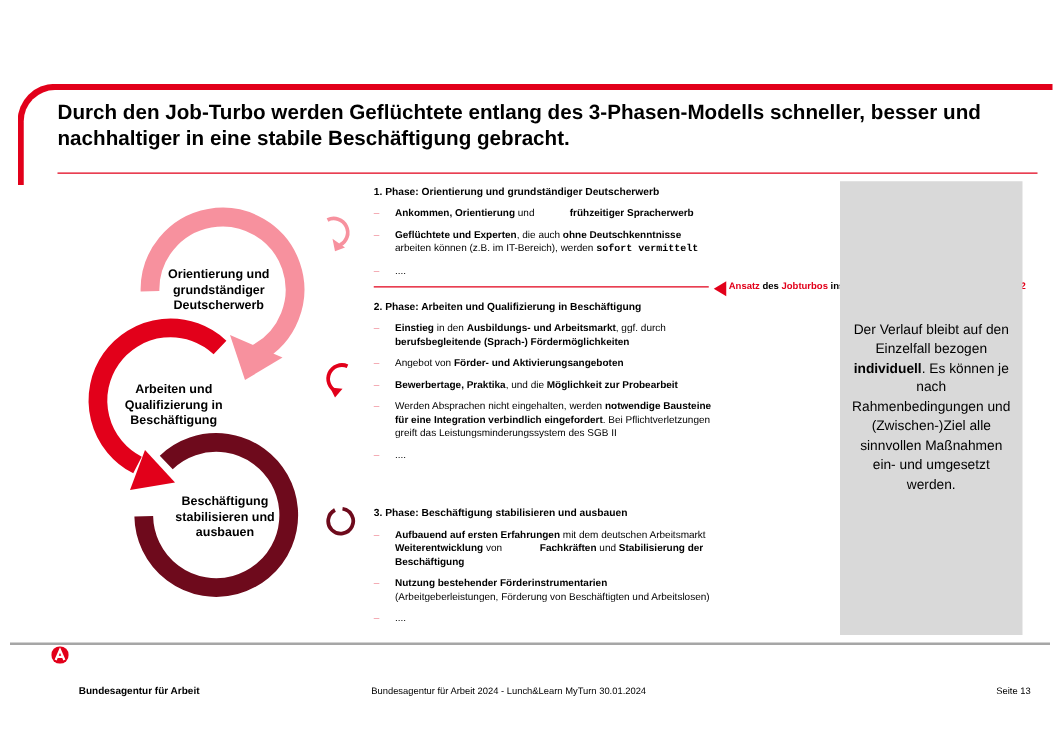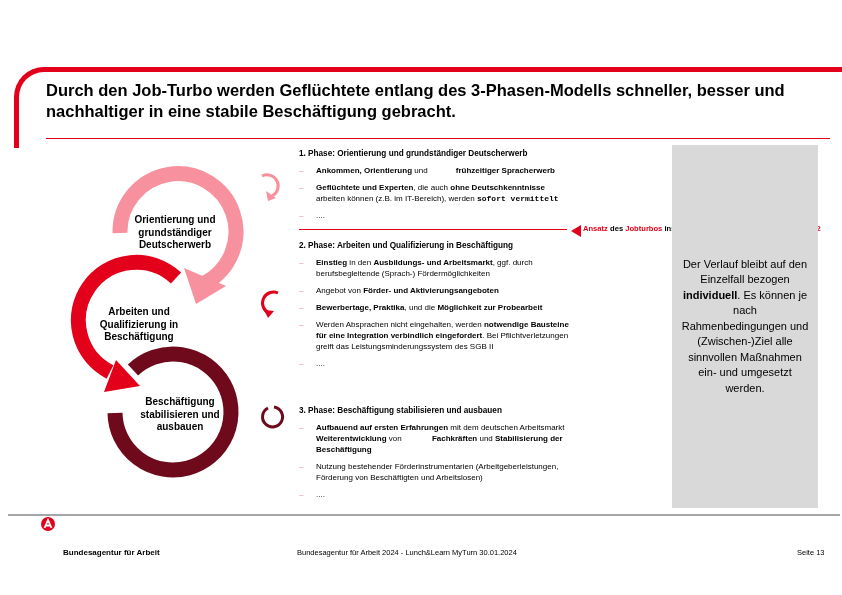--- a/index.html
+++ b/index.html
@@ -84,32 +84,32 @@
   <div id="p1items">
       <div class="item"><span class="dash">–</span><span style="font-weight: bold;">Ankommen, Orientierung</span><span> und </span><span style="font-weight: bold; padding-left: 26px;">frühzeitiger Spracherwerb</span></div>
       <div class="item"><span class="dash">–</span><span style="font-weight: bold;">Geflüchtete und Experten</span><span>, die auch </span><span style="font-weight: bold;">ohne Deutschkenntnisse</span><span> arbeiten können (z.B. im IT-Bereich), werden </span><span style="font-weight: bold; font-family: Liberation Mono, monospace;">sofort vermittelt</span></div>
       <div class="item"><span class="dash">–</span><span>....</span></div>
     </div>
 </div>
 <div class="sep"></div>
 <div class="p2">
   <div class="phase-h">2. Phase: Arbeiten und Qualifizierung in Beschäftigung</div>
   <div id="p2items">
-      <div class="item"><span class="dash">–</span><span style="font-weight: bold;">Einstieg</span><span> in den </span><span style="font-weight: bold;">Ausbildungs- und Arbeitsmarkt</span><span>, ggf. durch </span><span style="font-weight: normal; margin-top: 27px;">berufsbegleitende (Sprach-) Fördermöglichkeiten</span></div>
+      <div class="item"><span class="dash">–</span><span style="font-weight: bold;">Einstieg</span><span> in den </span><span style="font-weight: bold;">Ausbildungs- und Arbeitsmarkt</span><span>, ggf. durch </span><span style="font-weight: bold; margin-top: 27px;">berufsbegleitende (Sprach-) Fördermöglichkeiten</span></div>
       <div class="item"><span class="dash">–</span><span>Angebot von </span><span style="font-weight: bold;">Förder- und Aktivierungsangeboten</span></div>
       <div class="item"><span class="dash">–</span><span style="font-weight: bold;">Bewerbertage, Praktika</span><span>, und die </span><span style="font-weight: bold;">Möglichkeit zur Probearbeit</span></div>
       <div class="item"><span class="dash">–</span><span>Werden Absprachen nicht eingehalten, werden </span><span style="font-weight: bold;">notwendige Bausteine für eine Integration verbindlich eingefordert</span><span>. Bei Pflichtverletzungen greift das Leistungsminderungssystem des SGB II</span></div>
       <div class="item"><span class="dash">–</span><span>....</span></div>
     </div>
 </div>
 <div class="p3">
   <div class="phase-h">3. Phase: Beschäftigung stabilisieren und ausbauen</div>
   <div id="p3items">
       <div class="item"><span class="dash">–</span><span style="font-weight: bold;">Aufbauend auf ersten Erfahrungen</span><span> mit dem deutschen Arbeitsmarkt </span><span style="font-weight: bold;">Weiterentwicklung</span><span> von </span><span style="font-weight: bold; padding-left: 28px;">Fachkräften</span><span> und </span><span style="font-weight: bold;">Stabilisierung der Beschäftigung</span></div>
-      <div class="item"><span class="dash">–</span><span style="font-weight: normal;">Nutzung bestehender Förderinstrumentarien</span><span> (Arbeitgeberleistungen, Förderung von Beschäftigten und Arbeitslosen)</span></div>
+      <div class="item"><span class="dash">–</span><span style="font-weight: bold;">Nutzung bestehender Förderinstrumentarien</span><span> (Arbeitgeberleistungen, Förderung von Beschäftigten und Arbeitslosen)</span></div>
       <div class="item"><span class="dash">–</span><span>....</span></div>
     </div>
 </div>
 
 <div class="callout-arrow"></div>
 <div class="callout" id="callout"><span class="r">Ansatz</span><span> des </span><span class="r">Jobturbos</span><span> insb. am </span><span class="r">Übergang</span><span> von </span><span class="r">Phase 1 zu Phase 2</span></div>
 
 <div class="grey-box">
     <p id="sidenote"><span>Der Verlauf bleibt auf den Einzelfall bezogen </span><span style="font-weight: bold;">individuell</span><span>. Es können je nach Rahmenbedingungen und (Zwischen-)Ziel alle sinnvollen Maßnahmen ein- und umgesetzt werden.</span></p>
   </div>

